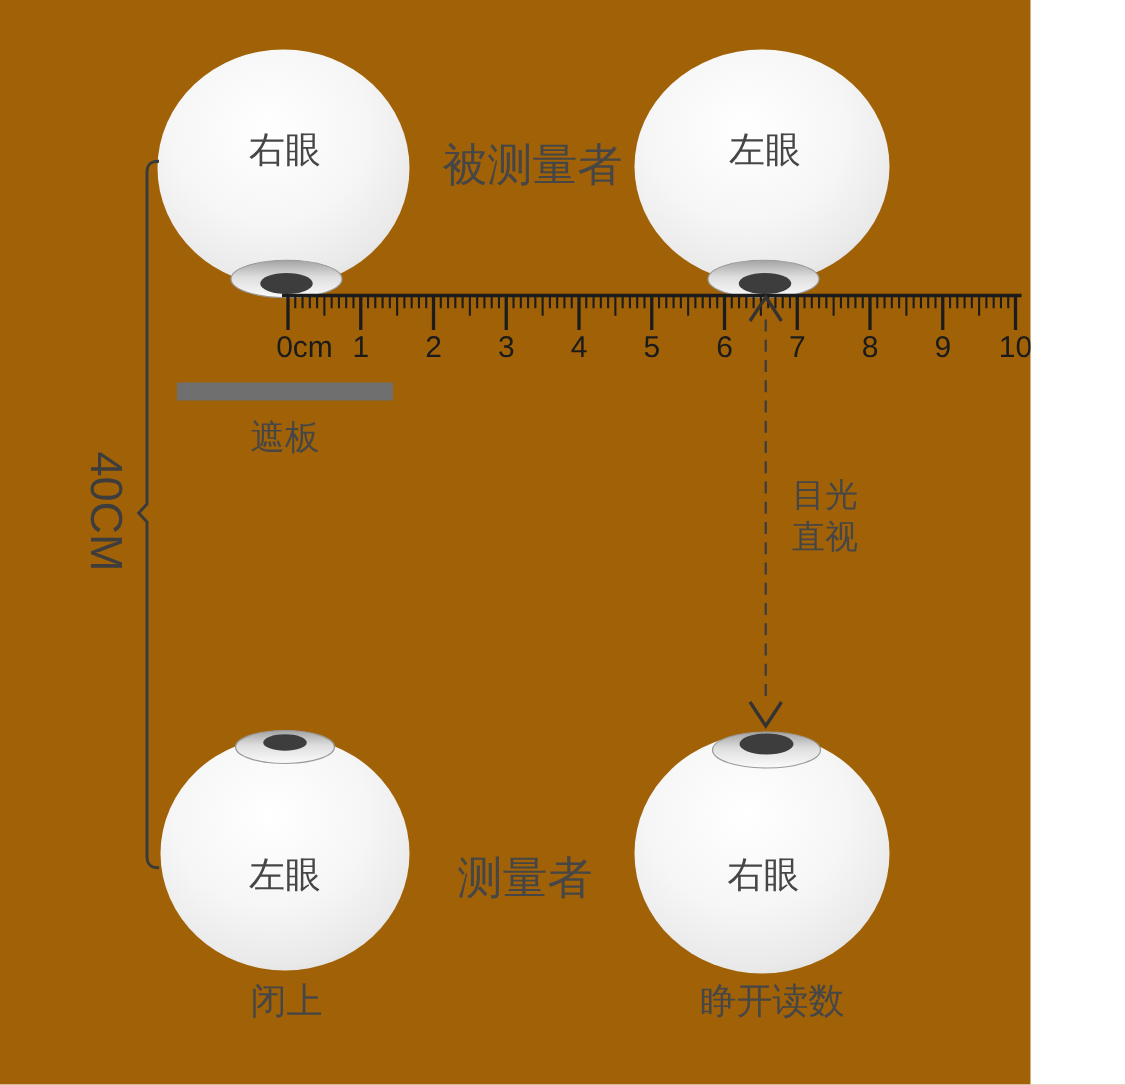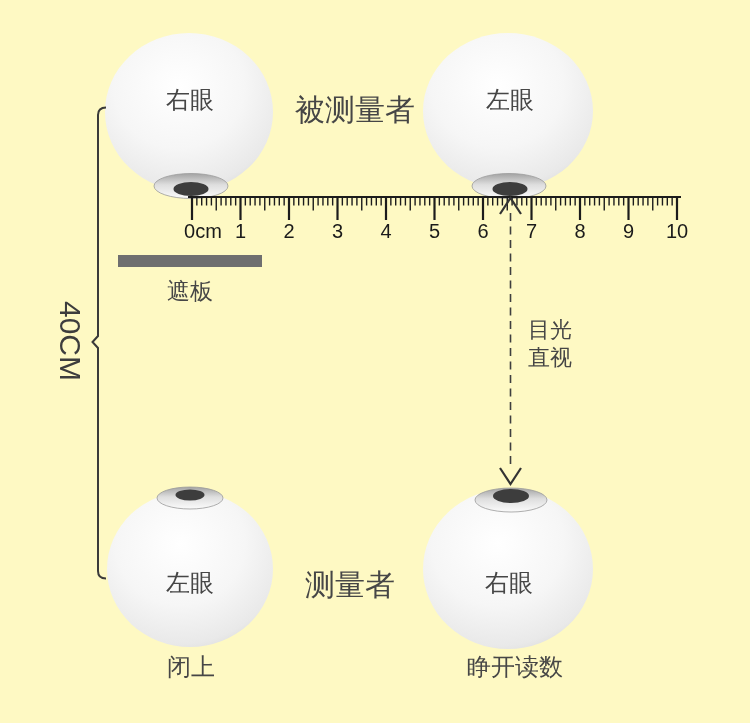--- a/index.html
+++ b/index.html
@@ -1,16 +1,16 @@
 <!DOCTYPE html>
 <html><head>
 <meta charset="utf-8">
 <style>
   html,body{margin:0;padding:0;background:#ffffff;}
-  .stage{position:relative;width:750px;height:723px;background:#fef9c3;overflow:hidden;}
+  .stage{position:relative;width:687px;height:723px;background:#a16207;overflow:hidden;}
   svg{display:block;}
   svg text{font-family:"Liberation Sans","DejaVu Sans",sans-serif;fill:#464646;}
   .eye-label{font-size:24px;}
   .role-label{font-size:30px;}
   .caption{font-size:24px;}
   .occluder-label{font-size:23px;}
   .gaze-label{font-size:22px;}
   .distance-label{font-size:30px;fill:#3d3d3d;}
   .ruler-num{font-size:20px;fill:#1b1b1b;}
 </style>

